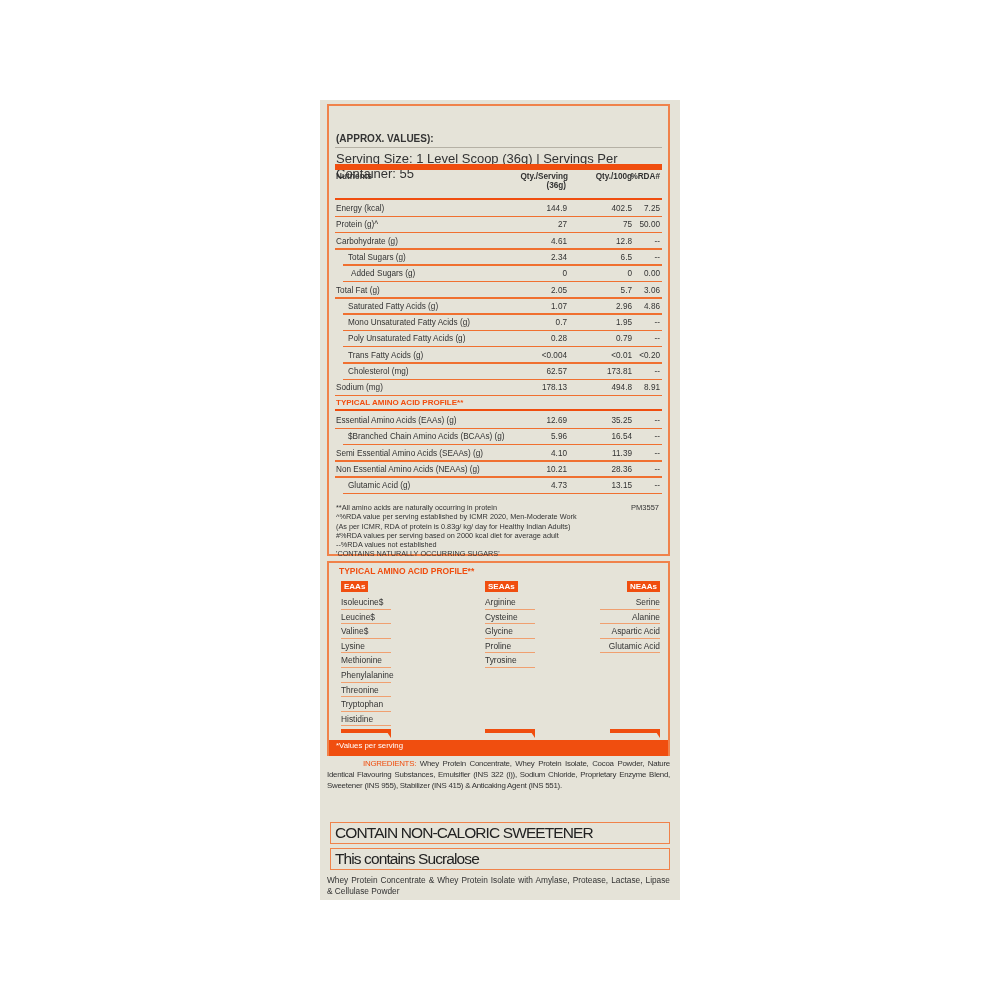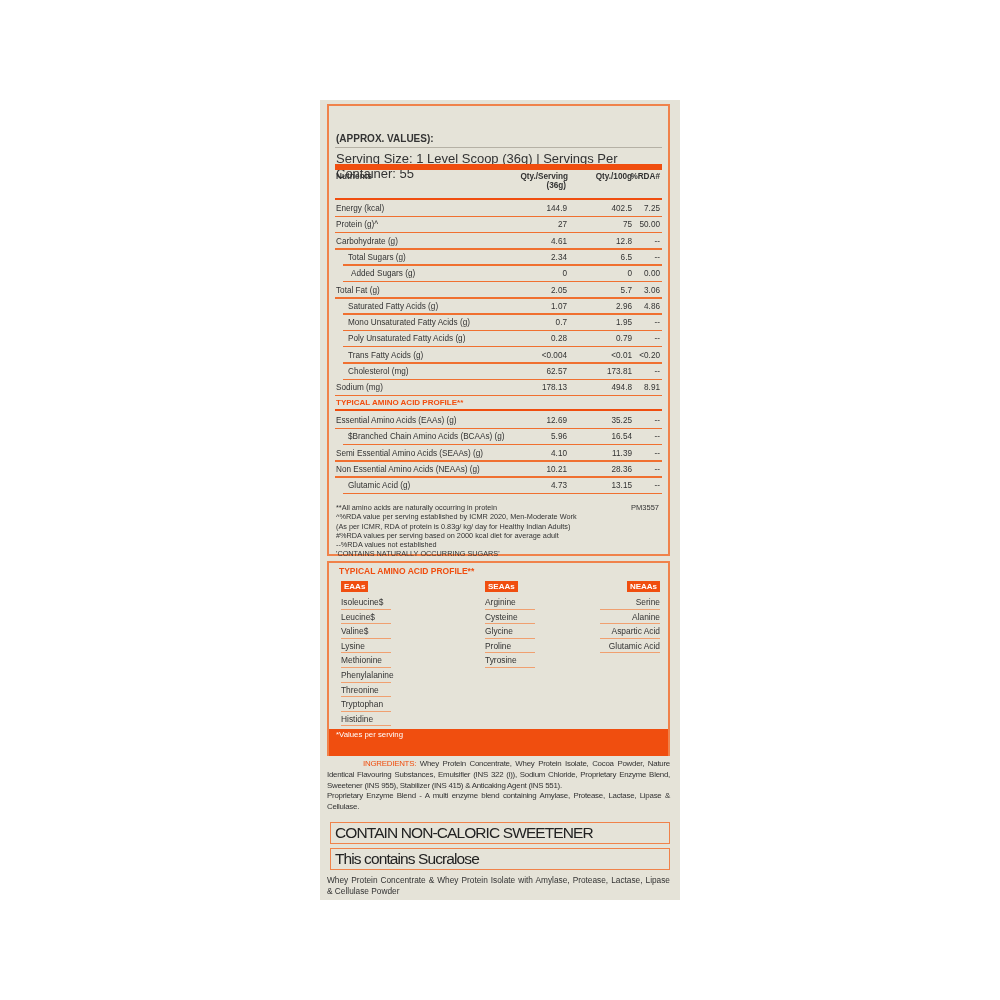--- a/index.html
+++ b/index.html
@@ -23,21 +23,21 @@
   .pm{position:absolute;right:9px;top:397px;font-size:7.5px;color:#333;}
   .box2{position:absolute;left:7px;top:461px;width:343px;height:195px;border:2px solid #f0824a;box-sizing:border-box;}
   .aa-title{position:absolute;left:10px;top:3px;font-size:8.5px;font-weight:bold;color:#f04e0f;}
   .tag{position:absolute;top:18px;height:11px;background:#f04e0f;color:#fff;font-size:8px;font-weight:bold;padding:0 3px;line-height:11px;}
   .aa-item{position:absolute;font-size:8.4px;color:#333;height:14.6px;line-height:12px;}
   .aa-item::after{content:"";position:absolute;left:0;right:0;bottom:1px;height:1px;background:#f0a070;}
   .aa-item.right{text-align:right;}
   .wedge{position:absolute;height:4px;background:#f04e0f;}
   .wedge::after{content:"";position:absolute;right:0;top:0;border-left:4px solid transparent;border-top:6px solid #f04e0f;transform:translateY(3px);}
   .total{position:absolute;top:178px;font-size:9.2px;font-weight:bold;color:#222;}
-  .values-bar{position:absolute;left:0;right:0;bottom:-2px;height:27px;background:#f04e0f;color:#fff;font-size:7.8px;line-height:11px;padding-left:7px;box-sizing:border-box;}
+  .values-bar{position:absolute;left:0;right:0;bottom:-2px;height:16px;background:#f04e0f;color:#fff;font-size:7.8px;line-height:11px;padding-left:7px;box-sizing:border-box;}
   .ingredients{position:absolute;left:7px;top:659px;width:343px;font-size:7.9px;line-height:10.8px;color:#333;text-align:justify;letter-spacing:-0.25px;}
   .ing-label{color:#f04e0f;font-weight:normal;padding-left:36px;}
   .warn-box{position:absolute;left:10px;width:340px;height:22px;border:1.5px solid #f0824a;box-sizing:border-box;font-family:"Liberation Sans Narrow","Liberation Sans",sans-serif;font-size:15.5px;color:#222;line-height:20px;padding-left:4px;letter-spacing:-0.9px;}
   .footer{position:absolute;left:7px;top:775px;width:343px;font-size:8.3px;line-height:10.6px;color:#333;text-align:justify;}
 </style>
 </head>
 <body>
 
 <div class="panel">
   <div class="box1">
@@ -221,20 +221,19 @@
     <div class="wedge" style="left:156px;width:50px;top:166px"></div>
     <div class="wedge" style="right:8px;width:50px;top:166px"></div>
     <div class="total" style="left:14px">~12.69 g*</div>
     <div class="total" style="left:160px">~4.10 g*</div>
     <div class="total" style="right:10px">~10.21 g*</div>
     <div class="values-bar">*Values per serving</div>
   </div>
 
   <div class="ingredients">
     <span class="ing-label">INGREDIENTS:</span><span> Whey Protein Concentrate, Whey Protein Isolate, Cocoa Powder, Nature Identical Flavouring Substances,  Emulsifier (INS 322 (i)), Sodium Chloride, Proprietary Enzyme Blend, Sweetener (INS 955), Stabilizer (INS 415) &amp; Anticaking Agent (INS 551).</span>
-    <div>Proprietary Enzyme Blend - A multi enzyme blend containing  Amylase, Protease, Lactase, Lipase &amp; Cellulase.</div>
   </div>
 
   <div class="warn-box" style="top:748px">This contains Sucralose</div>
   <div class="warn-box" style="top:722px">CONTAIN NON-CALORIC SWEETENER</div>
 
   <div class="footer">Whey Protein Concentrate &amp; Whey Protein Isolate with Amylase, Protease, Lactase, Lipase &amp; Cellulase Powder</div>
 </div>
 
 </body></html>

